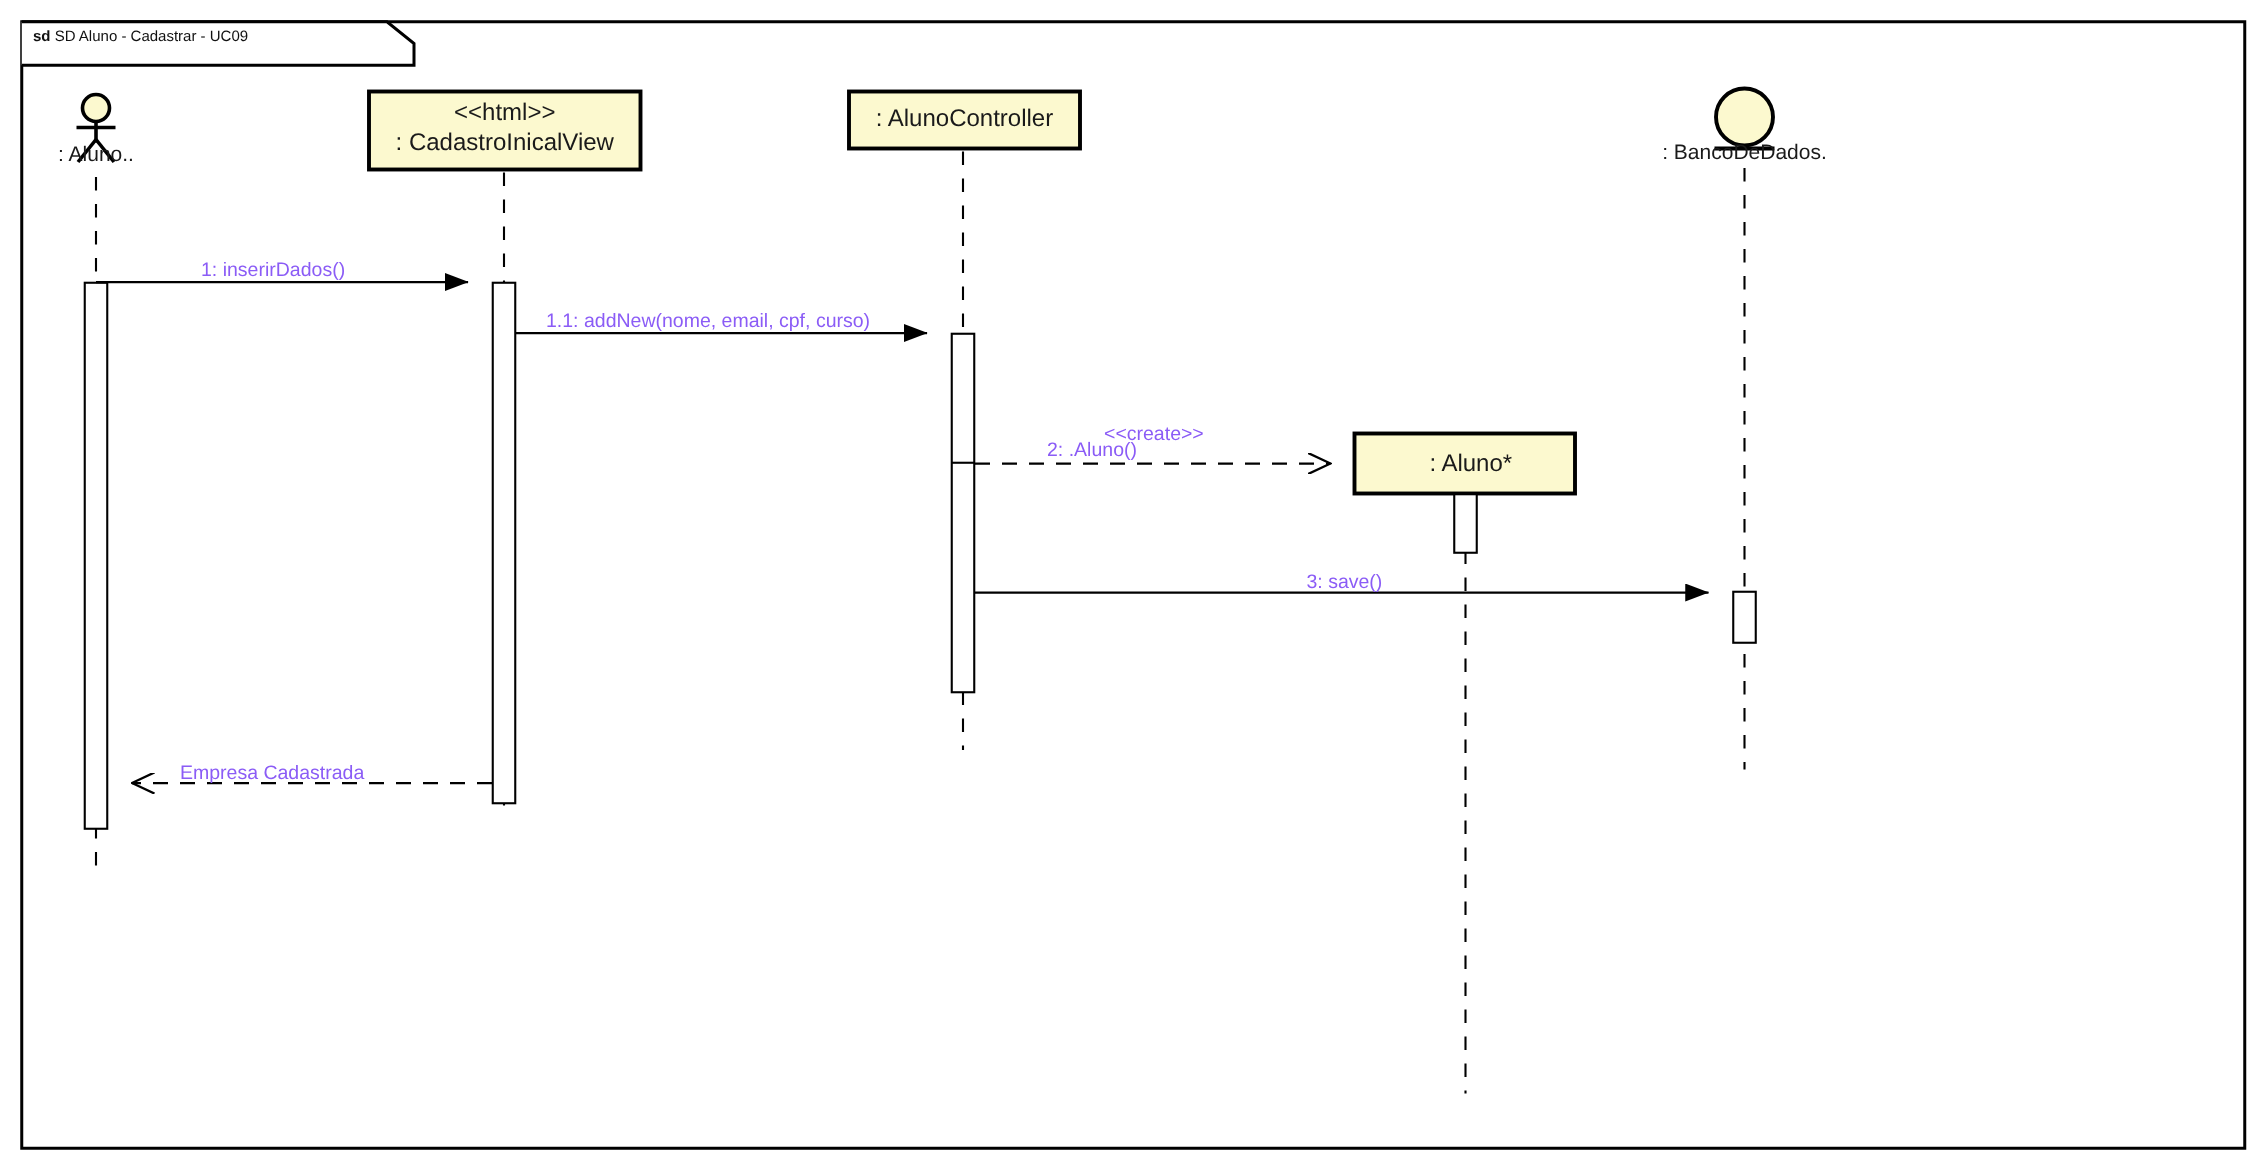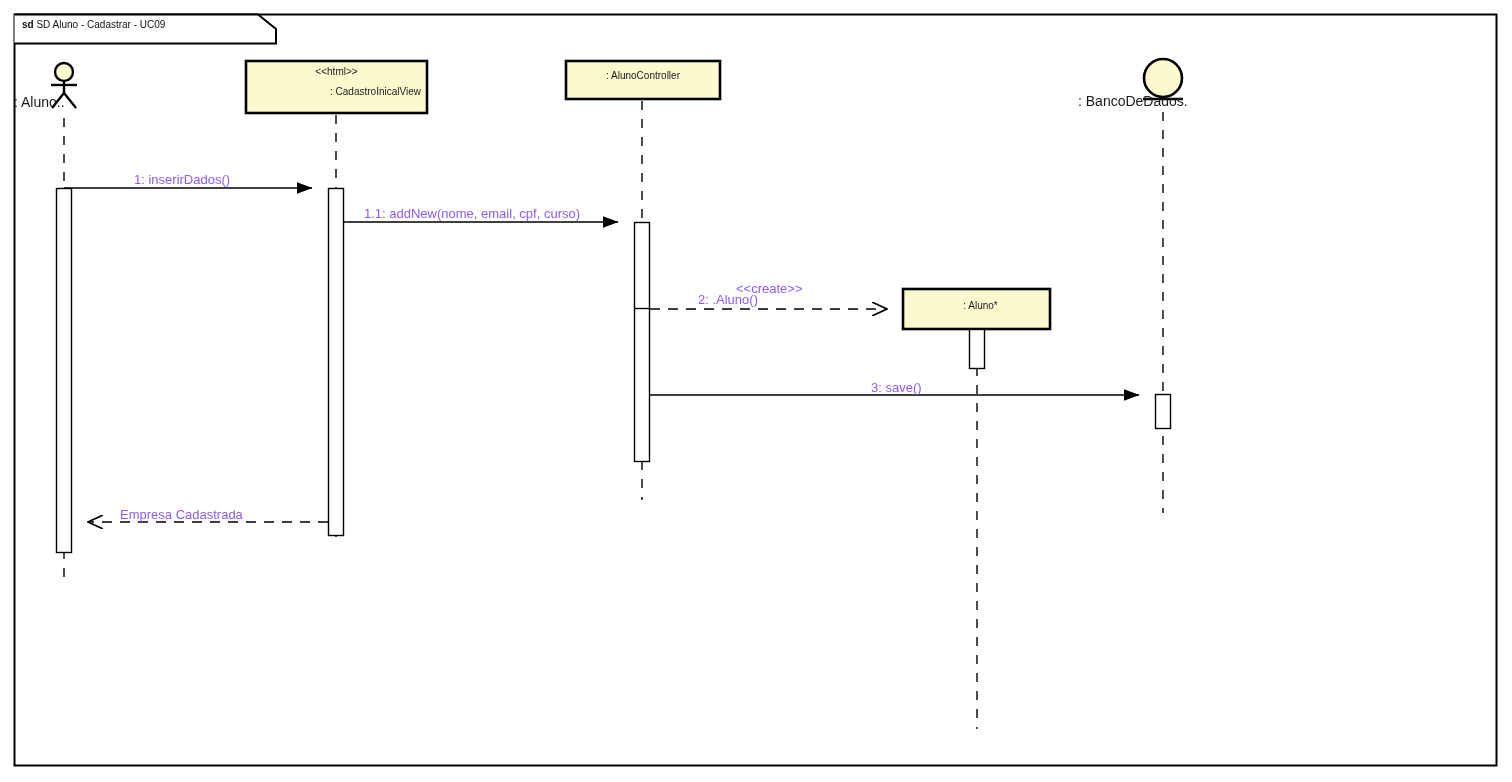--- a/index.html
+++ b/index.html
@@ -29,37 +29,37 @@
     font-size: 10px;
     color: #111111;
     white-space: nowrap;
   }
   .frame-title b {
     font-weight: bold;
   }
   .box-label {
     position: absolute;
     text-align: center;
-    font-size: 10px;
+    font-size: 16px;
     color: #1a1a1a;
     white-space: nowrap;
     line-height: 1.25;
   }
   .msg-label {
     position: absolute;
     font-size: 13px;
     color: #8b5cf6;
     white-space: nowrap;
   }
   .actor-label, .db-label {
     position: absolute;
     font-size: 14px;
     color: #1a1a1a;
     white-space: nowrap;
-    text-align: left;
+    text-align: center;
   }
 </style>
 </head>
 <body>
 
 <div id="canvas">
 
   <svg class="layer" viewBox="0 0 1512 782" xmlns="http://www.w3.org/2000/svg">
     <defs>
       <marker id="filledArrow" markerWidth="16" markerHeight="12" refX="15.5" refY="6" orient="auto" markerUnits="userSpaceOnUse">
@@ -139,21 +139,21 @@
   </svg>
 
   <div class="frame-title">
     <b>sd</b>
     <span>SD Aluno - Cadastrar - UC09</span>
   </div>
 
   <div class="actor-label" style="left:14px; top:94px; width:100px;">: Aluno..</div>
 
   <div class="box-label" style="left:246px; top:66px; width:181px;">&lt;&lt;html&gt;&gt;</div>
-  <div class="box-label" style="left:246px; top:86px; width:181px;padding-left:39px;">: CadastroInicalView</div>
+  <div class="box-label" style="left:246px; top:86px; width:181px;">: CadastroInicalView</div>
 
   <div class="box-label" style="left:566px; top:70px; width:154px;">: AlunoController</div>
 
   <div class="box-label" style="left:903px; top:300px; width:155px;">: Aluno*</div>
 
   <div class="db-label" style="left:1078px; top:93px; width:170px;">: BancoDeDados.</div>
 
   <div class="msg-label" style="left:134px; top:172px;">1: inserirDados()</div>
 
   <div class="msg-label" style="left:352px; top:206px;margin-left:12px;">1.1: addNew(nome, email, cpf, curso)</div>

